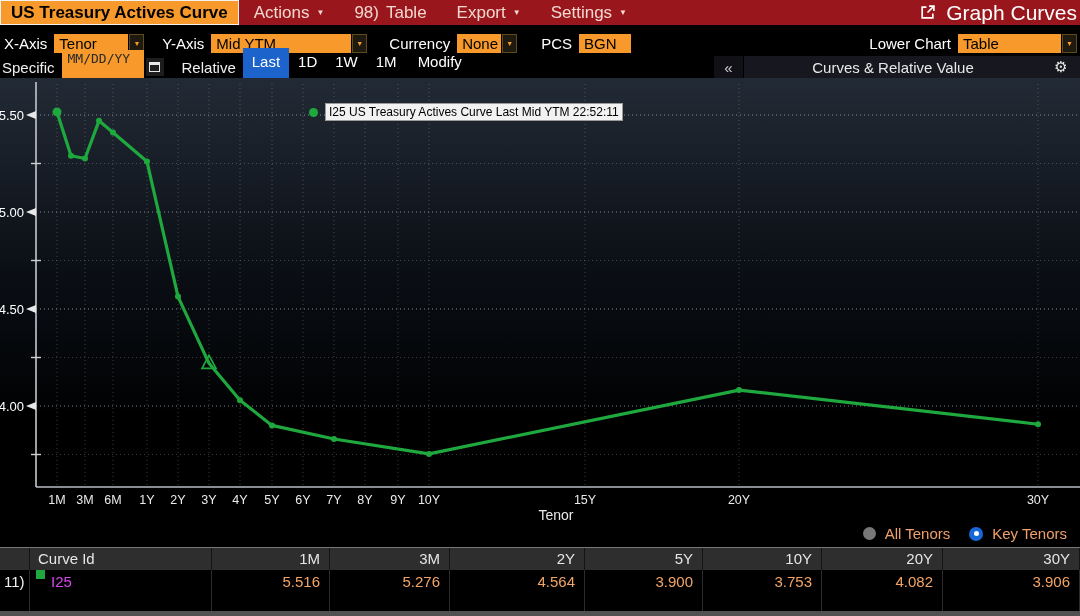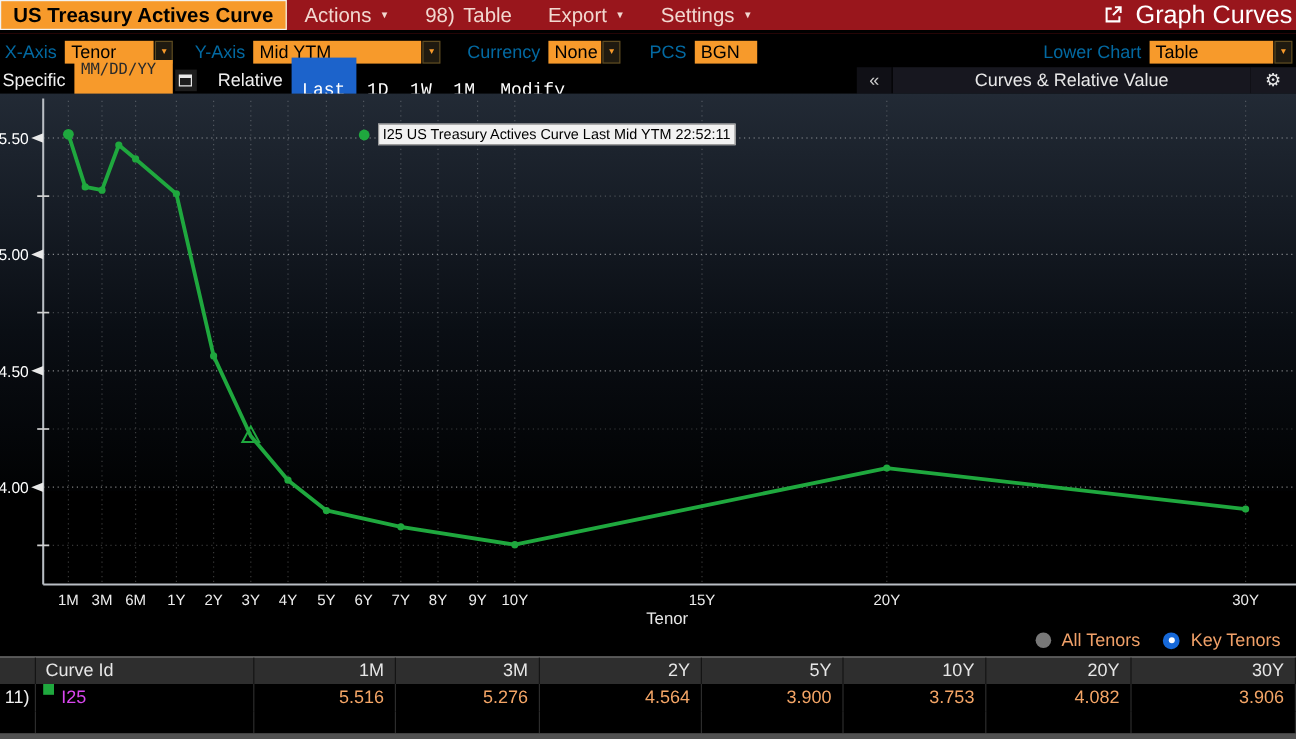--- a/index.html
+++ b/index.html
@@ -13,35 +13,35 @@
   .tab { background:#f79a2b; color:#000; font-size:17px; font-weight:bold;
          padding:0 10px; display:flex; align-items:center; border:1px solid #f2f2f2; }
   .menu { color:#f2d8d0; font-size:17px; padding:0 15px; display:flex; align-items:center; gap:7px; cursor:default; }
   .menu .caret { font-size:8px; color:#f2d8d0; }
   .tb-right { margin-left:auto; display:flex; align-items:center; gap:10px; padding-right:3px;
               color:#fff; font-size:21px; }
 
   
   .row2 { position:absolute; top:31px; left:0; width:1080px; height:25px; background:#000;
           display:flex; align-items:center; font-size:15px; }
-  .olabel { color:#0369a1; margin:0 7px; white-space:nowrap;text-align:center; }
+  .olabel { color:#ffffff; margin:0 7px; white-space:nowrap;text-align:center; }
   .abox { background:#f79a2b; color:#000; height:19px; line-height:19px; padding:0 5px; white-space:nowrap; }
   .ddbtn { width:15px; height:19px; margin-left:1px; background:#1f1a10; border:1px solid #5d4a20;
            color:#f79a2b; font-size:7px; display:flex; align-items:center; justify-content:center; }
 
   
   .row3 { position:absolute; top:56px; left:0; width:1080px; height:22px; background:#000;
           display:flex; align-items:center; font-size:15px; color:#f0f0f0; }
   .wlabel { color:#f0f0f0; margin:0 7px; white-space:nowrap; }
   .datebox { background:#f79a2b; color:#2a2a2a; height:34px; line-height:18px; padding:0 6px;
              font-family:"DejaVu Sans Mono",monospace; font-size:13px; }
   .calbtn { width:18px; height:18px; background:#1d1d1d; margin-left:2px;
             display:flex; align-items:center; justify-content:center; }
   .calglyph { width:11px; height:10px; border:1px solid #e8e8e8; border-top:3px solid #e8e8e8; }
-  .rangebtn { padding:18px 9px; height:38px; line-height:20px; color:#fff;font-family:Liberation Mono, monospace; }
+  .rangebtn { padding:4px 9px; height:38px; line-height:20px; color:#fff; }
   .rangebtn.sel { background:#1c63cb; color:#fff; }
   .right-panel { margin-left:auto; height:22px; display:flex; align-items:stretch; width:366px; }
   .collapse { width:30px; background:#101016; color:#cfcfcf; display:flex; align-items:center;
               justify-content:center; font-size:15px; border-right:1px solid #000; }
   .panel-title { flex:1; background:#17171f; color:#e8e8e8; display:flex; align-items:center;
                  justify-content:center; font-size:15px; }
   .gear { width:38px; background:#17171f; color:#e6e6e6; display:flex; align-items:center;
           justify-content:center; font-family:"DejaVu Sans",sans-serif; font-size:15px; }
 
   
@@ -51,21 +51,21 @@
   .vgrid { stroke:rgba(255,255,255,.22); stroke-dasharray:1 3; }
   .hgrid-minor { stroke:rgba(255,255,255,.22); stroke-dasharray:1 3; }
   .hgrid-major { stroke:rgba(255,255,255,.5); stroke-dasharray:1 3; }
   .axis { stroke:#b9bec4; stroke-width:1.7; }
   .ylab { fill:#ffffff; font:13px "Liberation Sans",sans-serif; text-anchor:end; }
   .yarrow { fill:#e8e8e8; }
   .ytick { stroke:#cfcfcf; stroke-width:1.4; }
   .xlab { fill:#ececec; font:12.5px "Liberation Sans",sans-serif; text-anchor:middle; }
   .curve { fill:none; stroke-width:3.2; stroke-linejoin:round; stroke-linecap:round; }
   .tri { fill:rgba(0,0,0,0); stroke-width:1.7; }
-  .legend { position:absolute; top:25px; left:299px; display:flex; align-items:center; gap:7px;text-align:right; }
+  .legend { position:absolute; top:25px; left:309px; display:flex; align-items:center; gap:7px;text-align:right; }
   .legend-dot { width:9px; height:9px; border-radius:50%; background:#1fa83e; }
   .legend-box { background:#f2f2f2; color:#000; font-size:12px; line-height:16px; padding:0 3px;
                 border:1px solid #9a9a9a; white-space:nowrap; }
   .tenor-label { position:absolute; top:429px; left:516px; width:80px; text-align:center;
                  color:#e8e8e8; font-size:14px; }
   .radio-row { position:absolute; top:447px; right:13px; display:flex; align-items:center; gap:9px;
                font-size:15px; color:#f0a068; }
   .radio-gray { width:13px; height:13px; border-radius:50%; background:#787878; }
   .radio-blue { width:14px; height:14px; border-radius:50%; background:#1668d8;
                 display:flex; align-items:center; justify-content:center; }

